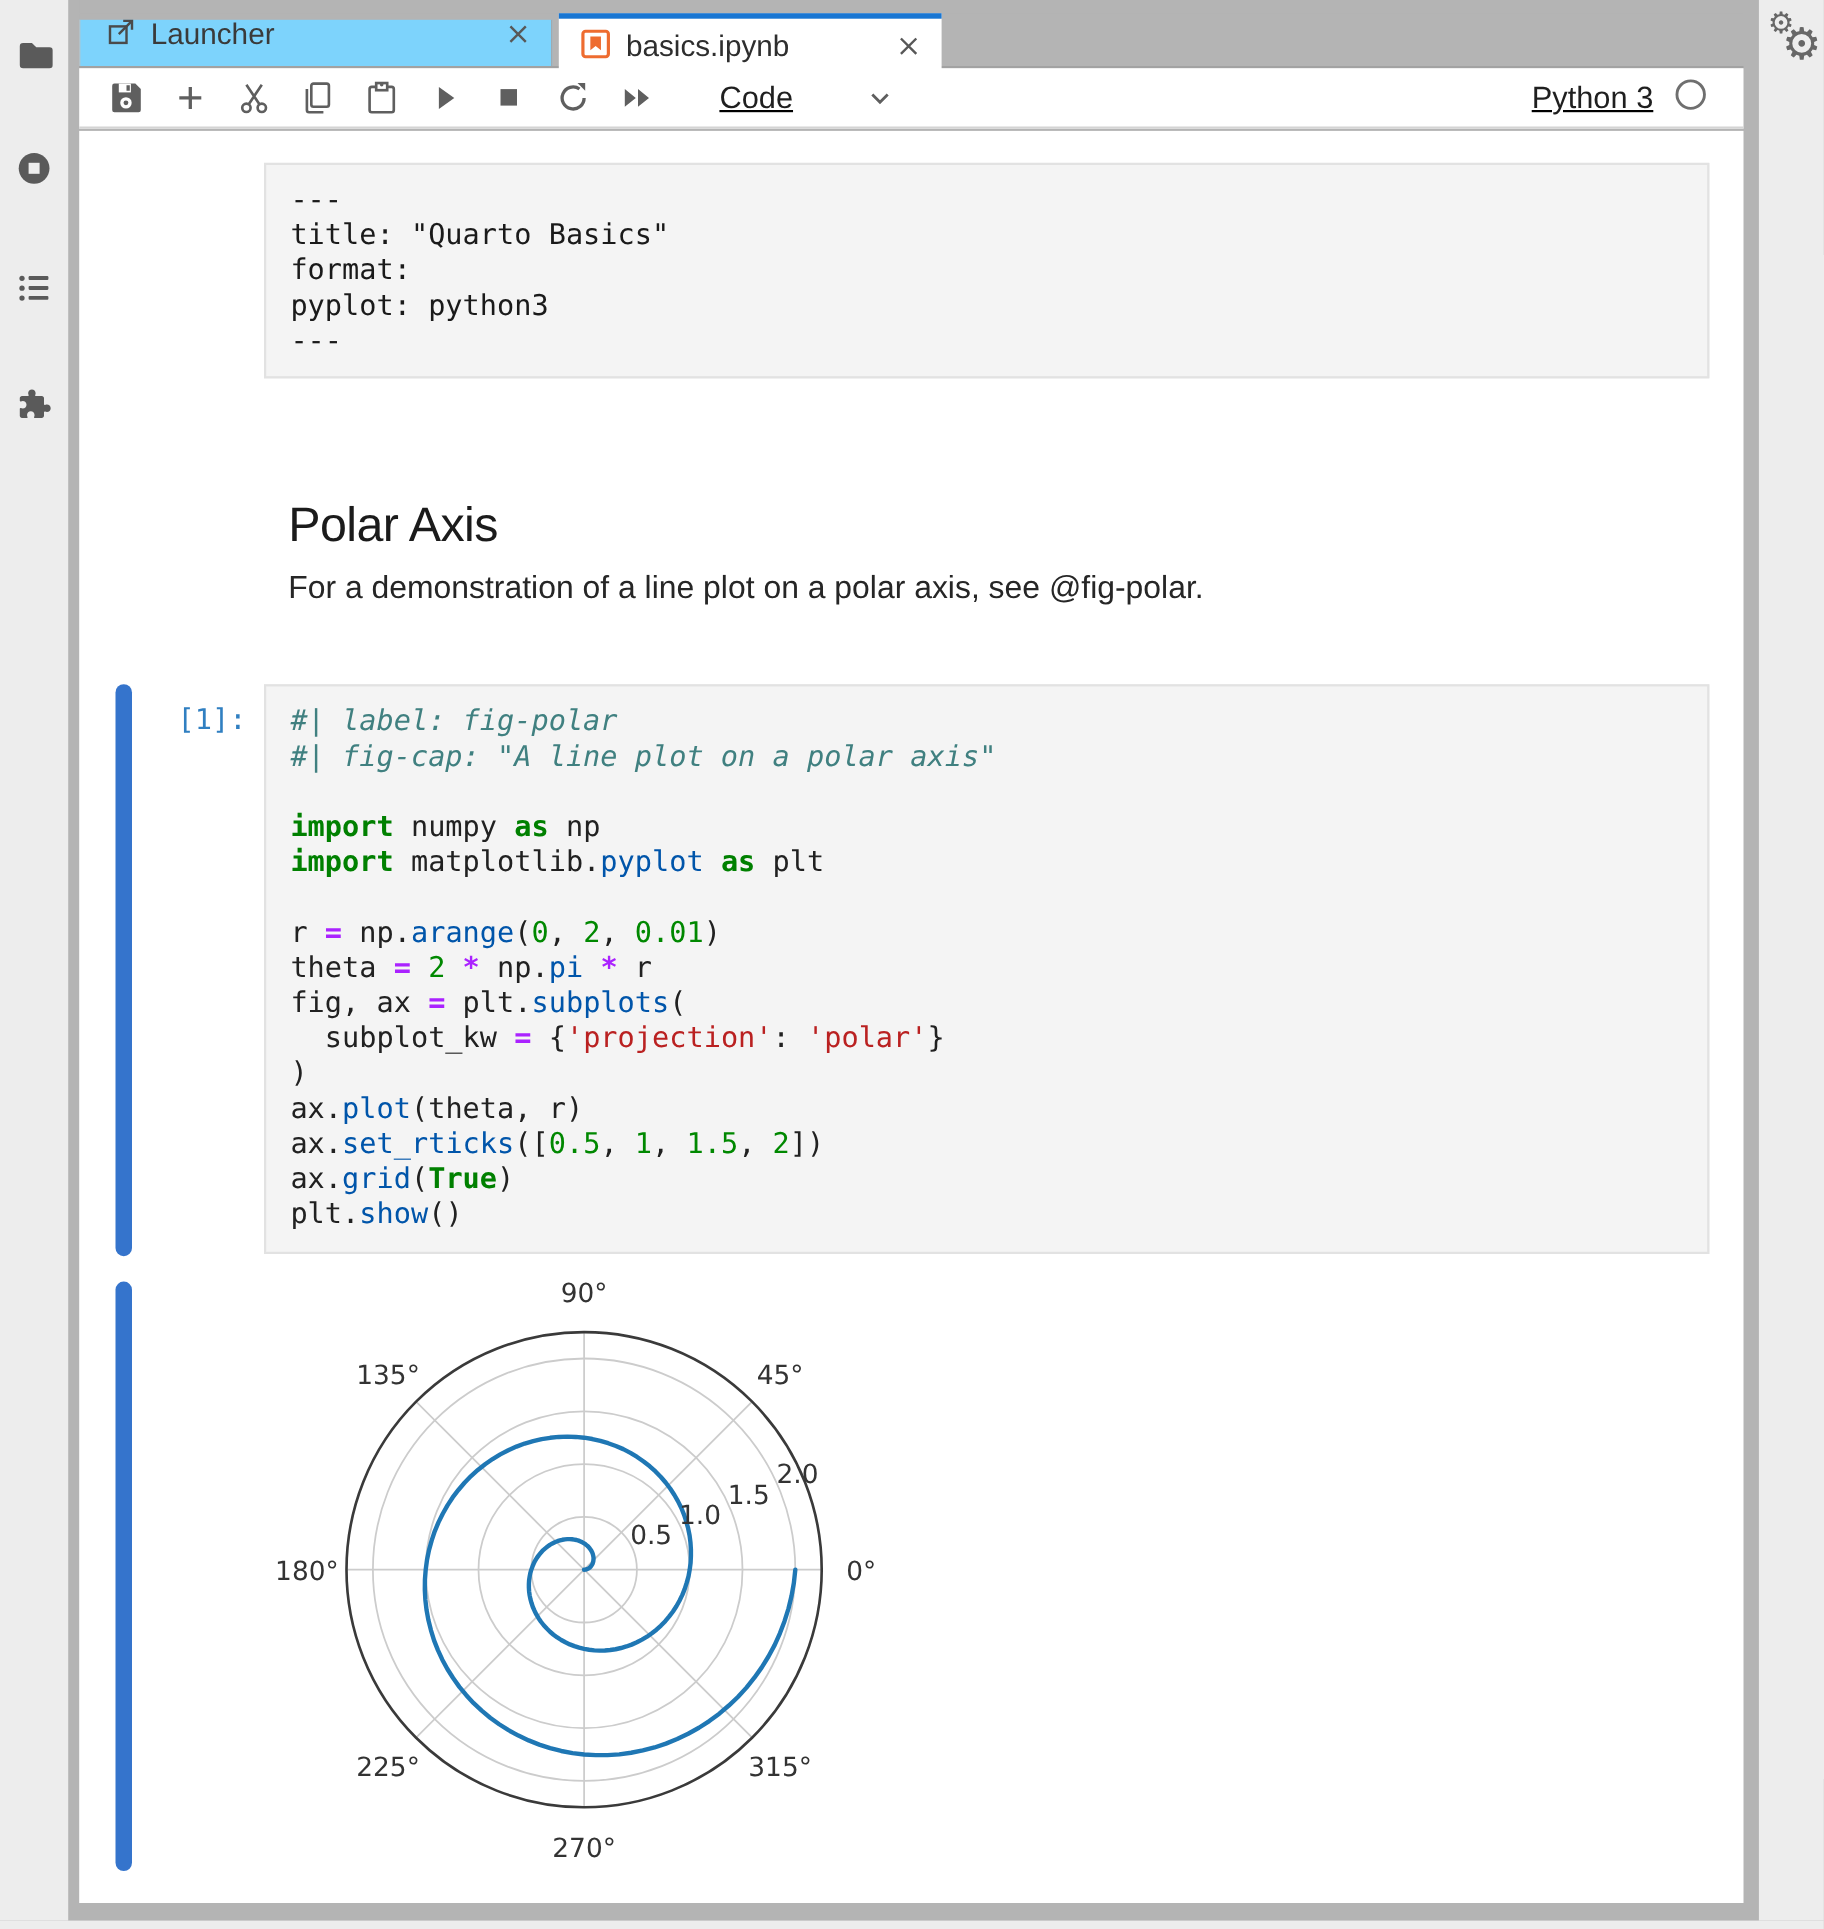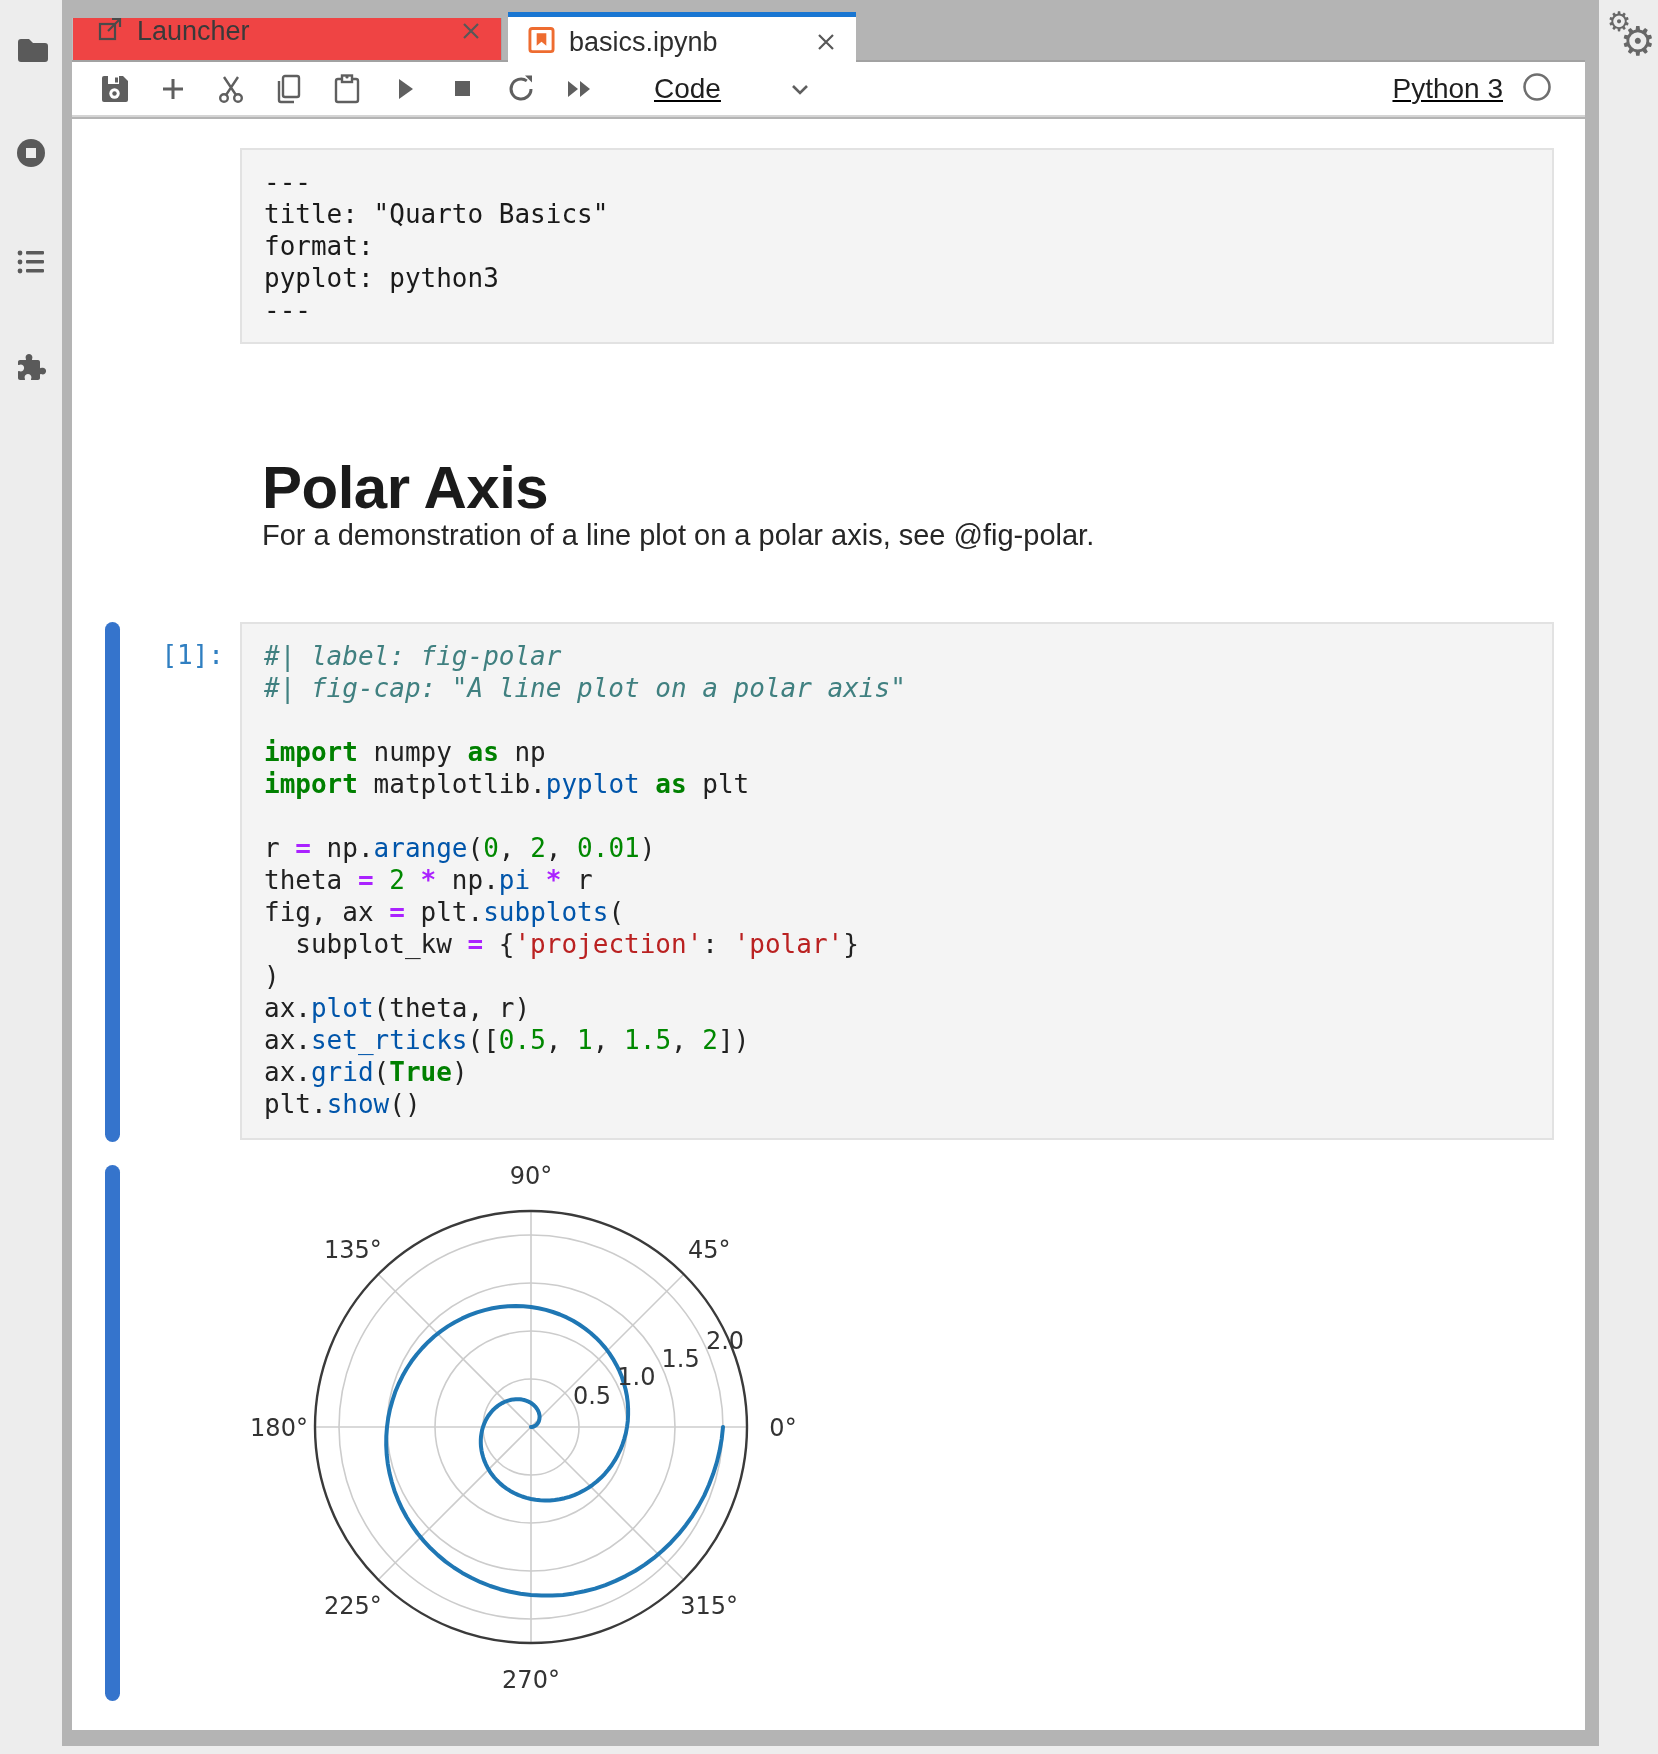--- a/index.html
+++ b/index.html
@@ -17,21 +17,21 @@
   #gears{position:absolute;left:0;top:0;width:59px;height:90px;color:#676767;cursor:pointer}
   #gears .gear-s{position:absolute;left:8px;top:6px;font-family:"DejaVu Sans",sans-serif;font-size:27px;}
   #gears .gear-b{position:absolute;left:21px;top:18px;font-family:"DejaVu Sans",sans-serif;font-size:40px;}
   
   #footer{position:absolute;left:0;bottom:0;width:100%;height:8px;background:#ededed;}
   
   #main-panel{position:absolute;left:72px;top:0;width:1513px;height:1730px;background:#b4b4b4;}
   
   #tabbar{position:absolute;left:0;top:12px;width:100%;height:48px;background:#b4b4b4;border-bottom:2px solid #a2a2a2;}
   .tab{display:flex;align-items:center;box-sizing:border-box;}
-  #tab-launcher{position:absolute;left:0;top:6px;width:430px;height:42px;background:#ef4444;
+  #tab-launcher{position:absolute;left:0;top:6px;width:430px;height:42px;background:#7dd3fc;
     border-left:1px solid #bfbfbf;border-right:1px solid #a6a6a6;padding:0 18px 16px 24px;cursor:pointer;}
   #tab-launcher .tab-label{margin-left:14px;font-size:27px;color:#3a3a3a;}
   #tab-notebook{position:absolute;left:436px;top:0;width:348px;height:55px;background:#ffffff;
     border-top:5px solid #1976d2;padding:0 18px 0 20px;z-index:3;cursor:pointer;}
   #tab-notebook .tab-label{margin-left:14px;font-size:27px;color:#2e2e2e;}
   .tab-spacer{flex:1}
   .close-x{width:24px;height:24px;cursor:pointer;flex:none}
   
   #toolbar{position:absolute;left:0;top:62px;width:100%;height:55px;background:#fff;
     border-bottom:2px solid #d4d4d4;display:flex;align-items:center;padding:0 26px;box-sizing:border-box;z-index:2;text-decoration:underline;}
@@ -43,21 +43,21 @@
   #kernel-name{font-size:28px;color:#1f1f1f;cursor:pointer;}
   #kernel-status{margin:0 6px 0 18px;cursor:pointer;}
   
   #content{position:absolute;left:0;top:119px;width:100%;height:1611px;background:#fff;overflow:hidden;}
   .cell-box{position:absolute;left:168px;width:1268px;background:#f4f4f4;border:2px solid #e2e2e2;
     padding:16px 20px 16px 22px;font-family:"DejaVu Sans Mono",monospace;font-size:26px;line-height:32px;color:#1a1a1a;
     white-space:pre;cursor:text;}
   #raw-cell{top:29px;}
   #code-cell{top:503px;padding-bottom:18px;}
   .cm-line{height:32px;}
-  #md-heading{position:absolute;left:190px;top:334px;font-size:60px;font-weight:700;color:#1b1b1b;letter-spacing:-0.5px;text-align:center;}
+  #md-heading{position:absolute;left:190px;top:334px;font-size:44px;font-weight:400;color:#1b1b1b;letter-spacing:-0.5px;text-align:center;}
   #md-paragraph{position:absolute;left:190px;top:400px;font-size:29px;color:#262626;}
   #exec-prompt{position:absolute;left:30px;top:521px;width:122px;text-align:right;
     font-family:"DejaVu Sans Mono",monospace;font-size:26px;color:#307fc1;}
   .collapser{position:absolute;left:33px;width:15px;background:#3574cc;border-radius:8px;cursor:pointer;}
   #collapser-input{top:503px;height:520px;}
   #collapser-output{top:1046px;height:536px;}
   #plot-wrap{position:absolute;left:149px;top:1028px;width:620px;height:570px;}
   .plot-label{font-family:"DejaVu Sans",sans-serif;font-size:24px;fill:#333;}
   
   .tk-cm{color:#408080;font-style:italic}

